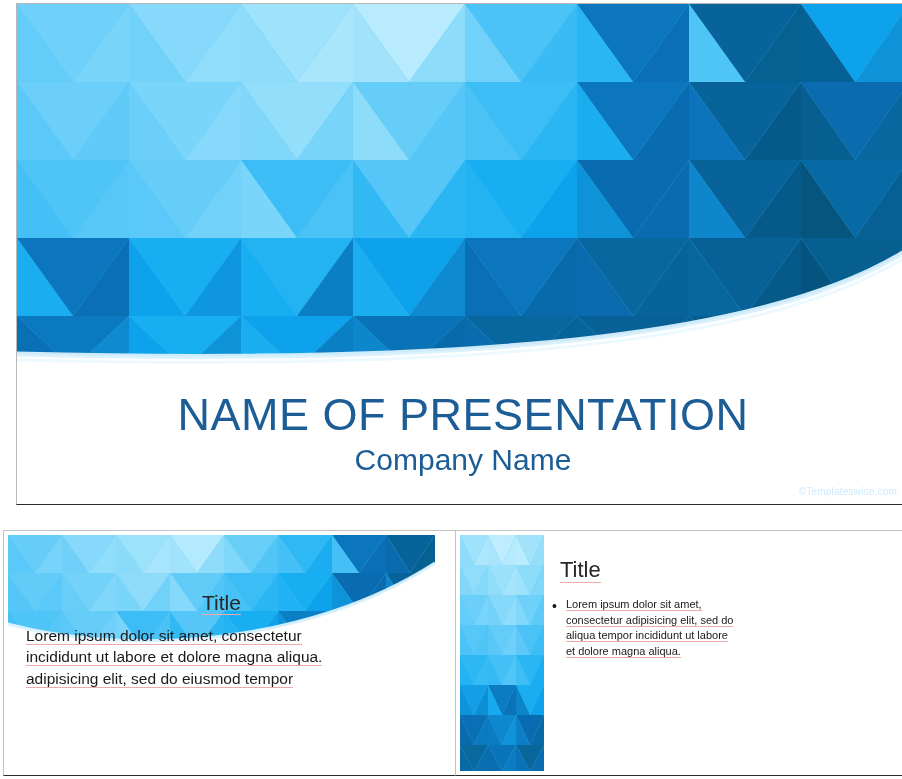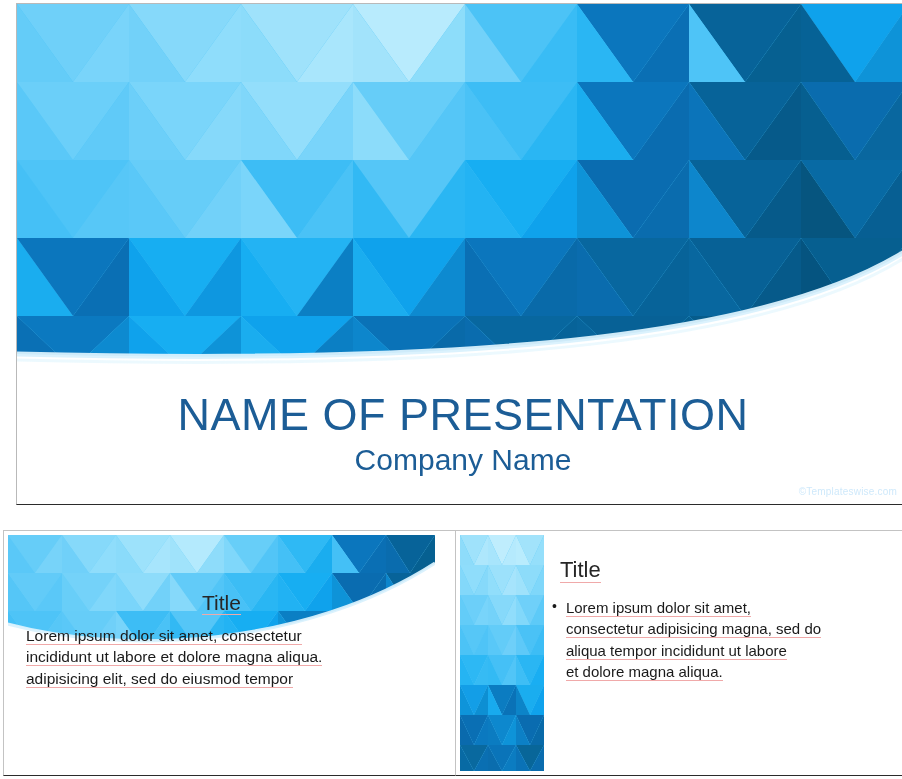--- a/index.html
+++ b/index.html
@@ -152,21 +152,21 @@
     gap: 9px;
     align-items: flex-start;
   }
   .tr-dot {
     font-size: 14px;
     line-height: 1.42;
     color: #1a1a1a;
     flex: 0 0 auto;
   }
   .tr-body {
-    font-size: 15px;
+    font-size: 11px;
     line-height: 1.42;
     color: #1a1a1a;
     font-family: "Liberation Sans", sans-serif;
   }
 
   
   .sp {
     border-bottom: 1.5px solid #f0a9a9;
     padding-bottom: 0px;
   }
@@ -526,21 +526,21 @@
       </div>
 
       <div class="tr-title">
         <span class="sp">Title</span>
       </div>
 
       <div class="tr-bullet-row">
         <span class="tr-dot">•</span>
         <div class="tr-body">
           <div><span class="sp">Lorem ipsum dolor sit amet,</span></div>
-          <div><span class="sp">consectetur adipisicing magna, sed do</span></div>
+          <div><span class="sp">consectetur adipisicing elit, sed do</span></div>
           <div><span class="sp">aliqua tempor incididunt ut labore</span></div>
           <div><span class="sp">et dolore magna aliqua.</span></div>
         </div>
       </div>
     </div>
   </div>
 
 </div>
 
 </body></html>

